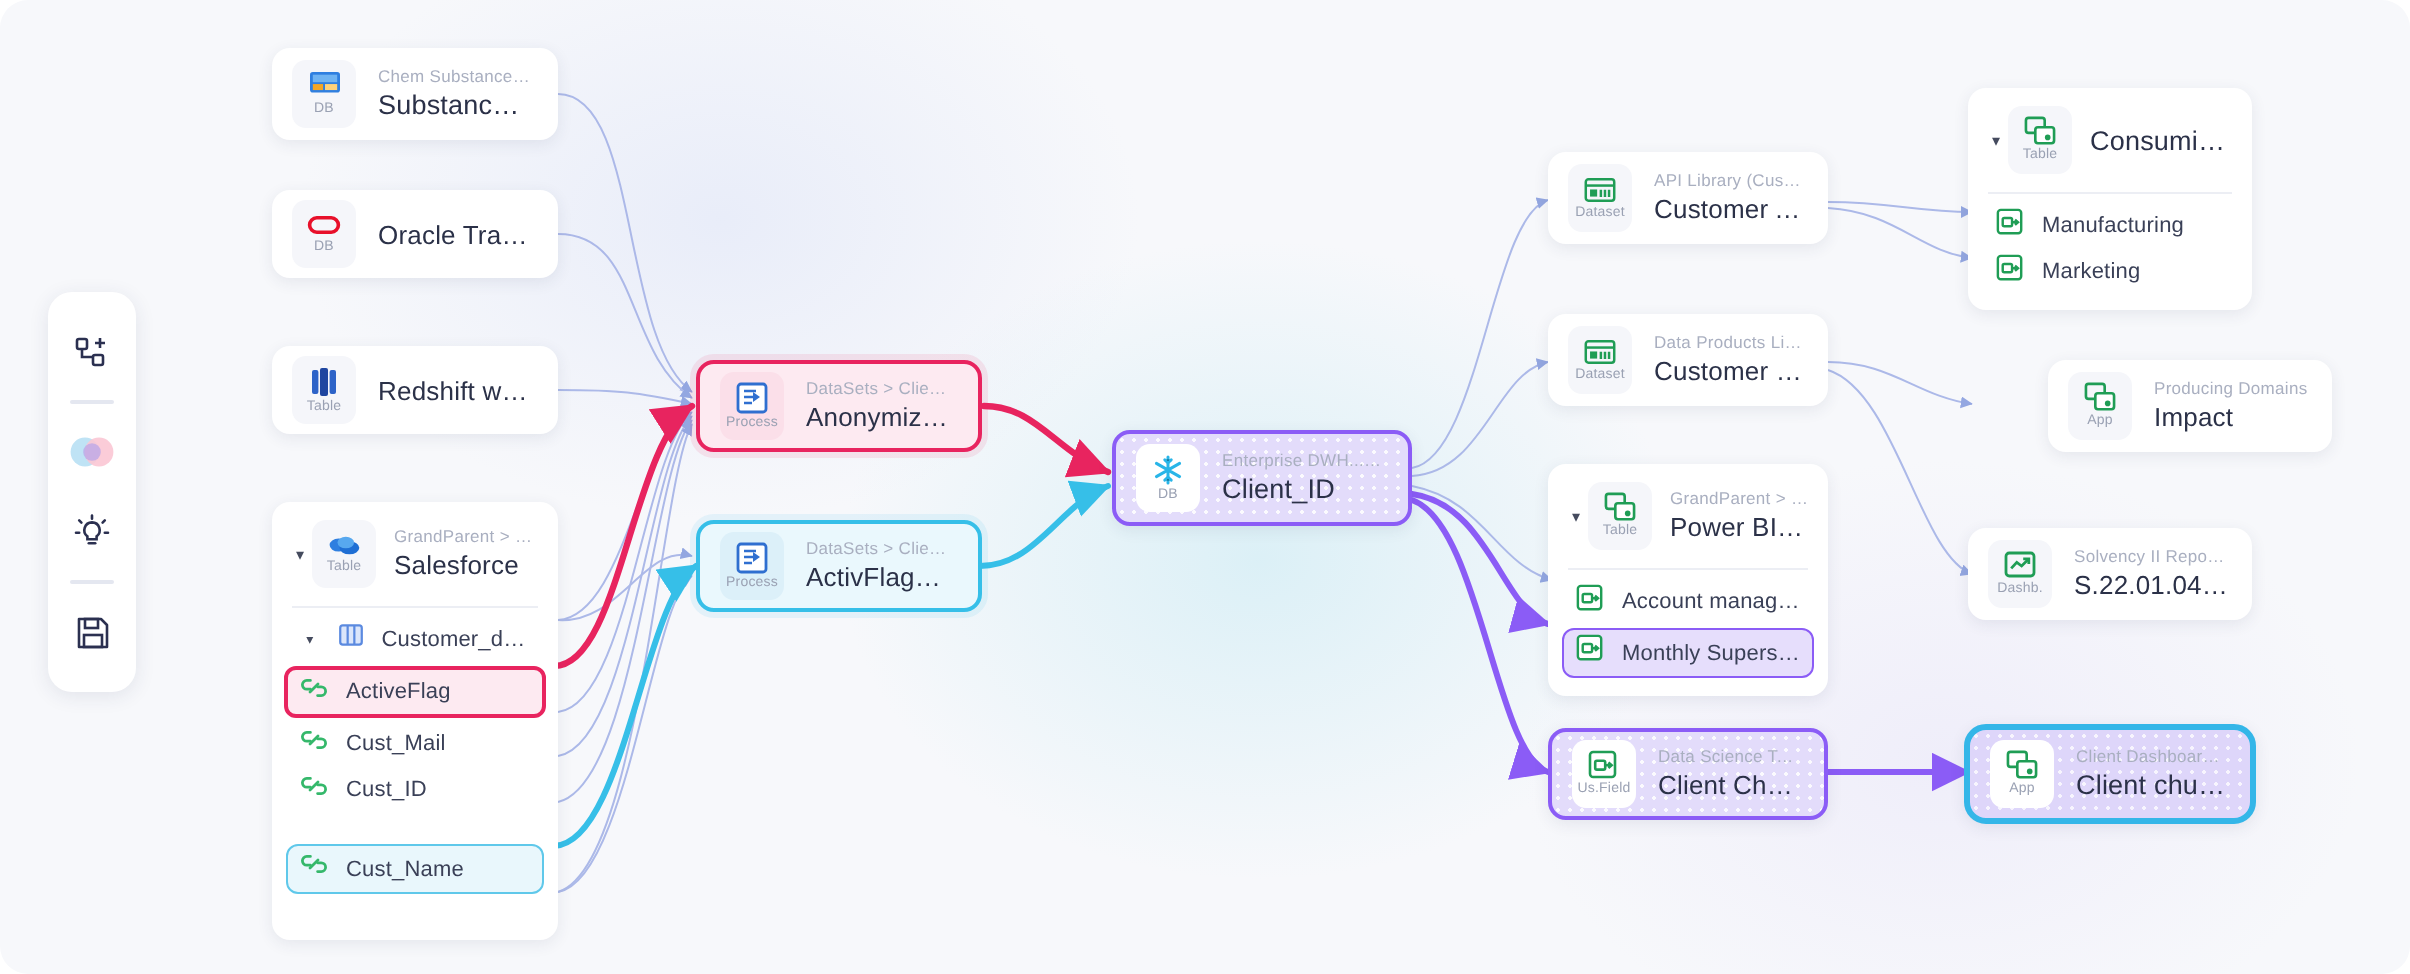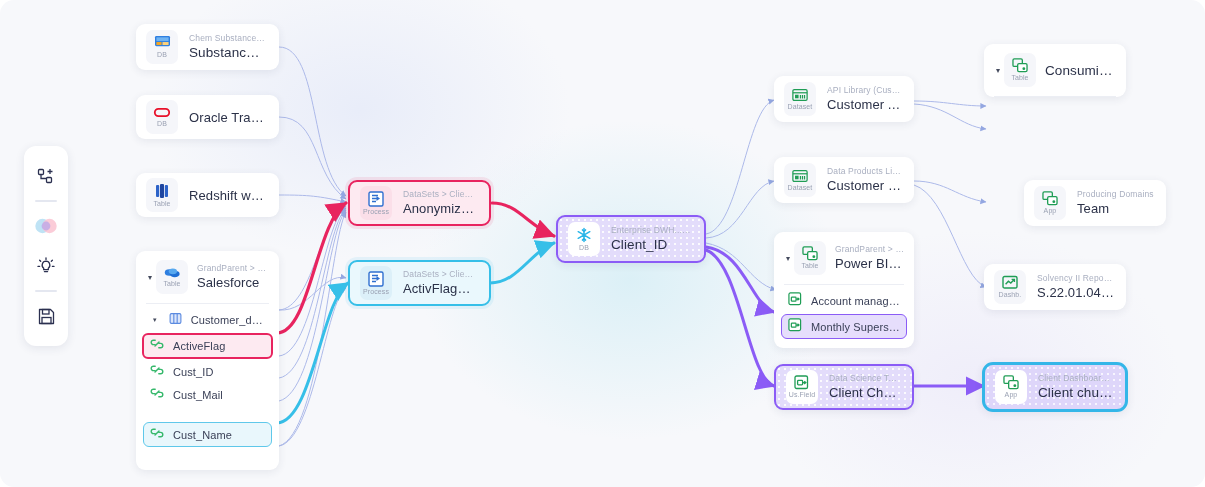--- a/index.html
+++ b/index.html
@@ -290,32 +290,32 @@
 
 
       <div class="grow">
         <span>
           <svg width="14" height="14" viewBox="0 0 14 14" fill="none" stroke="#35b86b" stroke-width="1.4" stroke-linecap="round">
             <path d="M5.2 3.2 H3.4 A2.2 2.2 0 0 0 1.2 5.4 v0 A2.2 2.2 0 0 0 3.4 7.6 H5.2"></path>
             <path d="M8.8 6.4 h1.8 A2.2 2.2 0 0 1 12.8 8.6 v0 a2.2 2.2 0 0 1 -2.2 2.2 H8.8"></path>
             <path d="M5 9 L9 5"></path>
           </svg>
         </span>
-        <span class="lbl">Cust_ID</span>
+        <span class="lbl">Cust_Mail</span>
       </div>
 
       <div class="grow">
         <span>
           <svg width="14" height="14" viewBox="0 0 14 14" fill="none" stroke="#35b86b" stroke-width="1.4" stroke-linecap="round">
             <path d="M5.2 3.2 H3.4 A2.2 2.2 0 0 0 1.2 5.4 v0 A2.2 2.2 0 0 0 3.4 7.6 H5.2"></path>
             <path d="M8.8 6.4 h1.8 A2.2 2.2 0 0 1 12.8 8.6 v0 a2.2 2.2 0 0 1 -2.2 2.2 H8.8"></path>
             <path d="M5 9 L9 5"></path>
           </svg>
         </span>
-        <span class="lbl">Cust_Mail</span>
+        <span class="lbl">Cust_ID</span>
       </div>
 
       <div class="grow hl-cyan">
         <span>
           <svg width="14" height="14" viewBox="0 0 14 14" fill="none" stroke="#35b86b" stroke-width="1.4" stroke-linecap="round">
             <path d="M5.2 3.2 H3.4 A2.2 2.2 0 0 0 1.2 5.4 v0 A2.2 2.2 0 0 0 3.4 7.6 H5.2"></path>
             <path d="M8.8 6.4 h1.8 A2.2 2.2 0 0 1 12.8 8.6 v0 a2.2 2.2 0 0 1 -2.2 2.2 H8.8"></path>
             <path d="M5 9 L9 5"></path>
           </svg>
         </span>
@@ -478,35 +478,57 @@
           <rect x="6" y="6" width="10" height="8.5" rx="1.4" fill="#ffffff"></rect>
           <circle cx="12.6" cy="11.4" r="1.5" fill="#1f9d55" stroke="none"></circle>
         </svg>
         <span class="icon-type">Table</span>
       </div>
       <div class="node-text" style="margin-left:9px;">
         <div class="node-title big">Consuming Do...</div>
       </div>
     </div>
     <div class="group-sep"></div>
+    <div class="group-rows">
+      <div class="grow">
+        <span>
+          <svg width="14" height="14" viewBox="0 0 15 15" fill="none" stroke="#1f9d55" stroke-width="1.3">
+            <rect x="1" y="1" width="12.5" height="12.5" rx="1.6"></rect>
+            <rect x="3.6" y="5.4" width="5" height="4.4" rx="0.8" fill="#ffffff"></rect>
+            <path d="M8.6 7.6 H11.6 M10.2 6.2 L11.8 7.6 L10.2 9"></path>
+          </svg>
+        </span>
+        <span class="lbl">Manufacturing</span>
+      </div>
+      <div class="grow">
+        <span>
+          <svg width="14" height="14" viewBox="0 0 15 15" fill="none" stroke="#1f9d55" stroke-width="1.3">
+            <rect x="1" y="1" width="12.5" height="12.5" rx="1.6"></rect>
+            <rect x="3.6" y="5.4" width="5" height="4.4" rx="0.8" fill="#ffffff"></rect>
+            <path d="M8.6 7.6 H11.6 M10.2 6.2 L11.8 7.6 L10.2 9"></path>
+          </svg>
+        </span>
+        <span class="lbl">Marketing</span>
+      </div>
+    </div>
   </div>
 
   <div class="node" style="left:1024px; top:180px; width:142px; height:46px;">
     <div class="node-body">
       <div class="icon-box">
         <svg width="16" height="15" viewBox="0 0 17 16" fill="none" stroke="#1f9d55" stroke-width="1.4">
           <rect x="1" y="1" width="10" height="8" rx="1.4"></rect>
           <rect x="6" y="6" width="10" height="8.5" rx="1.4" fill="#ffffff"></rect>
           <circle cx="12.6" cy="11.4" r="1.5" fill="#1f9d55" stroke="none"></circle>
         </svg>
         <span class="icon-type">App</span>
       </div>
       <div class="node-text">
         <div class="node-crumb">Producing Domains</div>
-        <div class="node-title">Team</div>
+        <div class="node-title">Impact</div>
       </div>
     </div>
   </div>
 
   <div class="node" style="left:984px; top:264px; width:142px; height:46px;">
     <div class="node-body">
       <div class="icon-box">
         <svg width="16" height="15" viewBox="0 0 16 15" fill="none" stroke="#1f9d55" stroke-width="1.4">
           <rect x="1" y="1.5" width="14" height="11.5" rx="1.6"></rect>
           <path d="M3.6 9.2 L6.4 6.2 L8.8 8 L12.2 4.6"></path>

